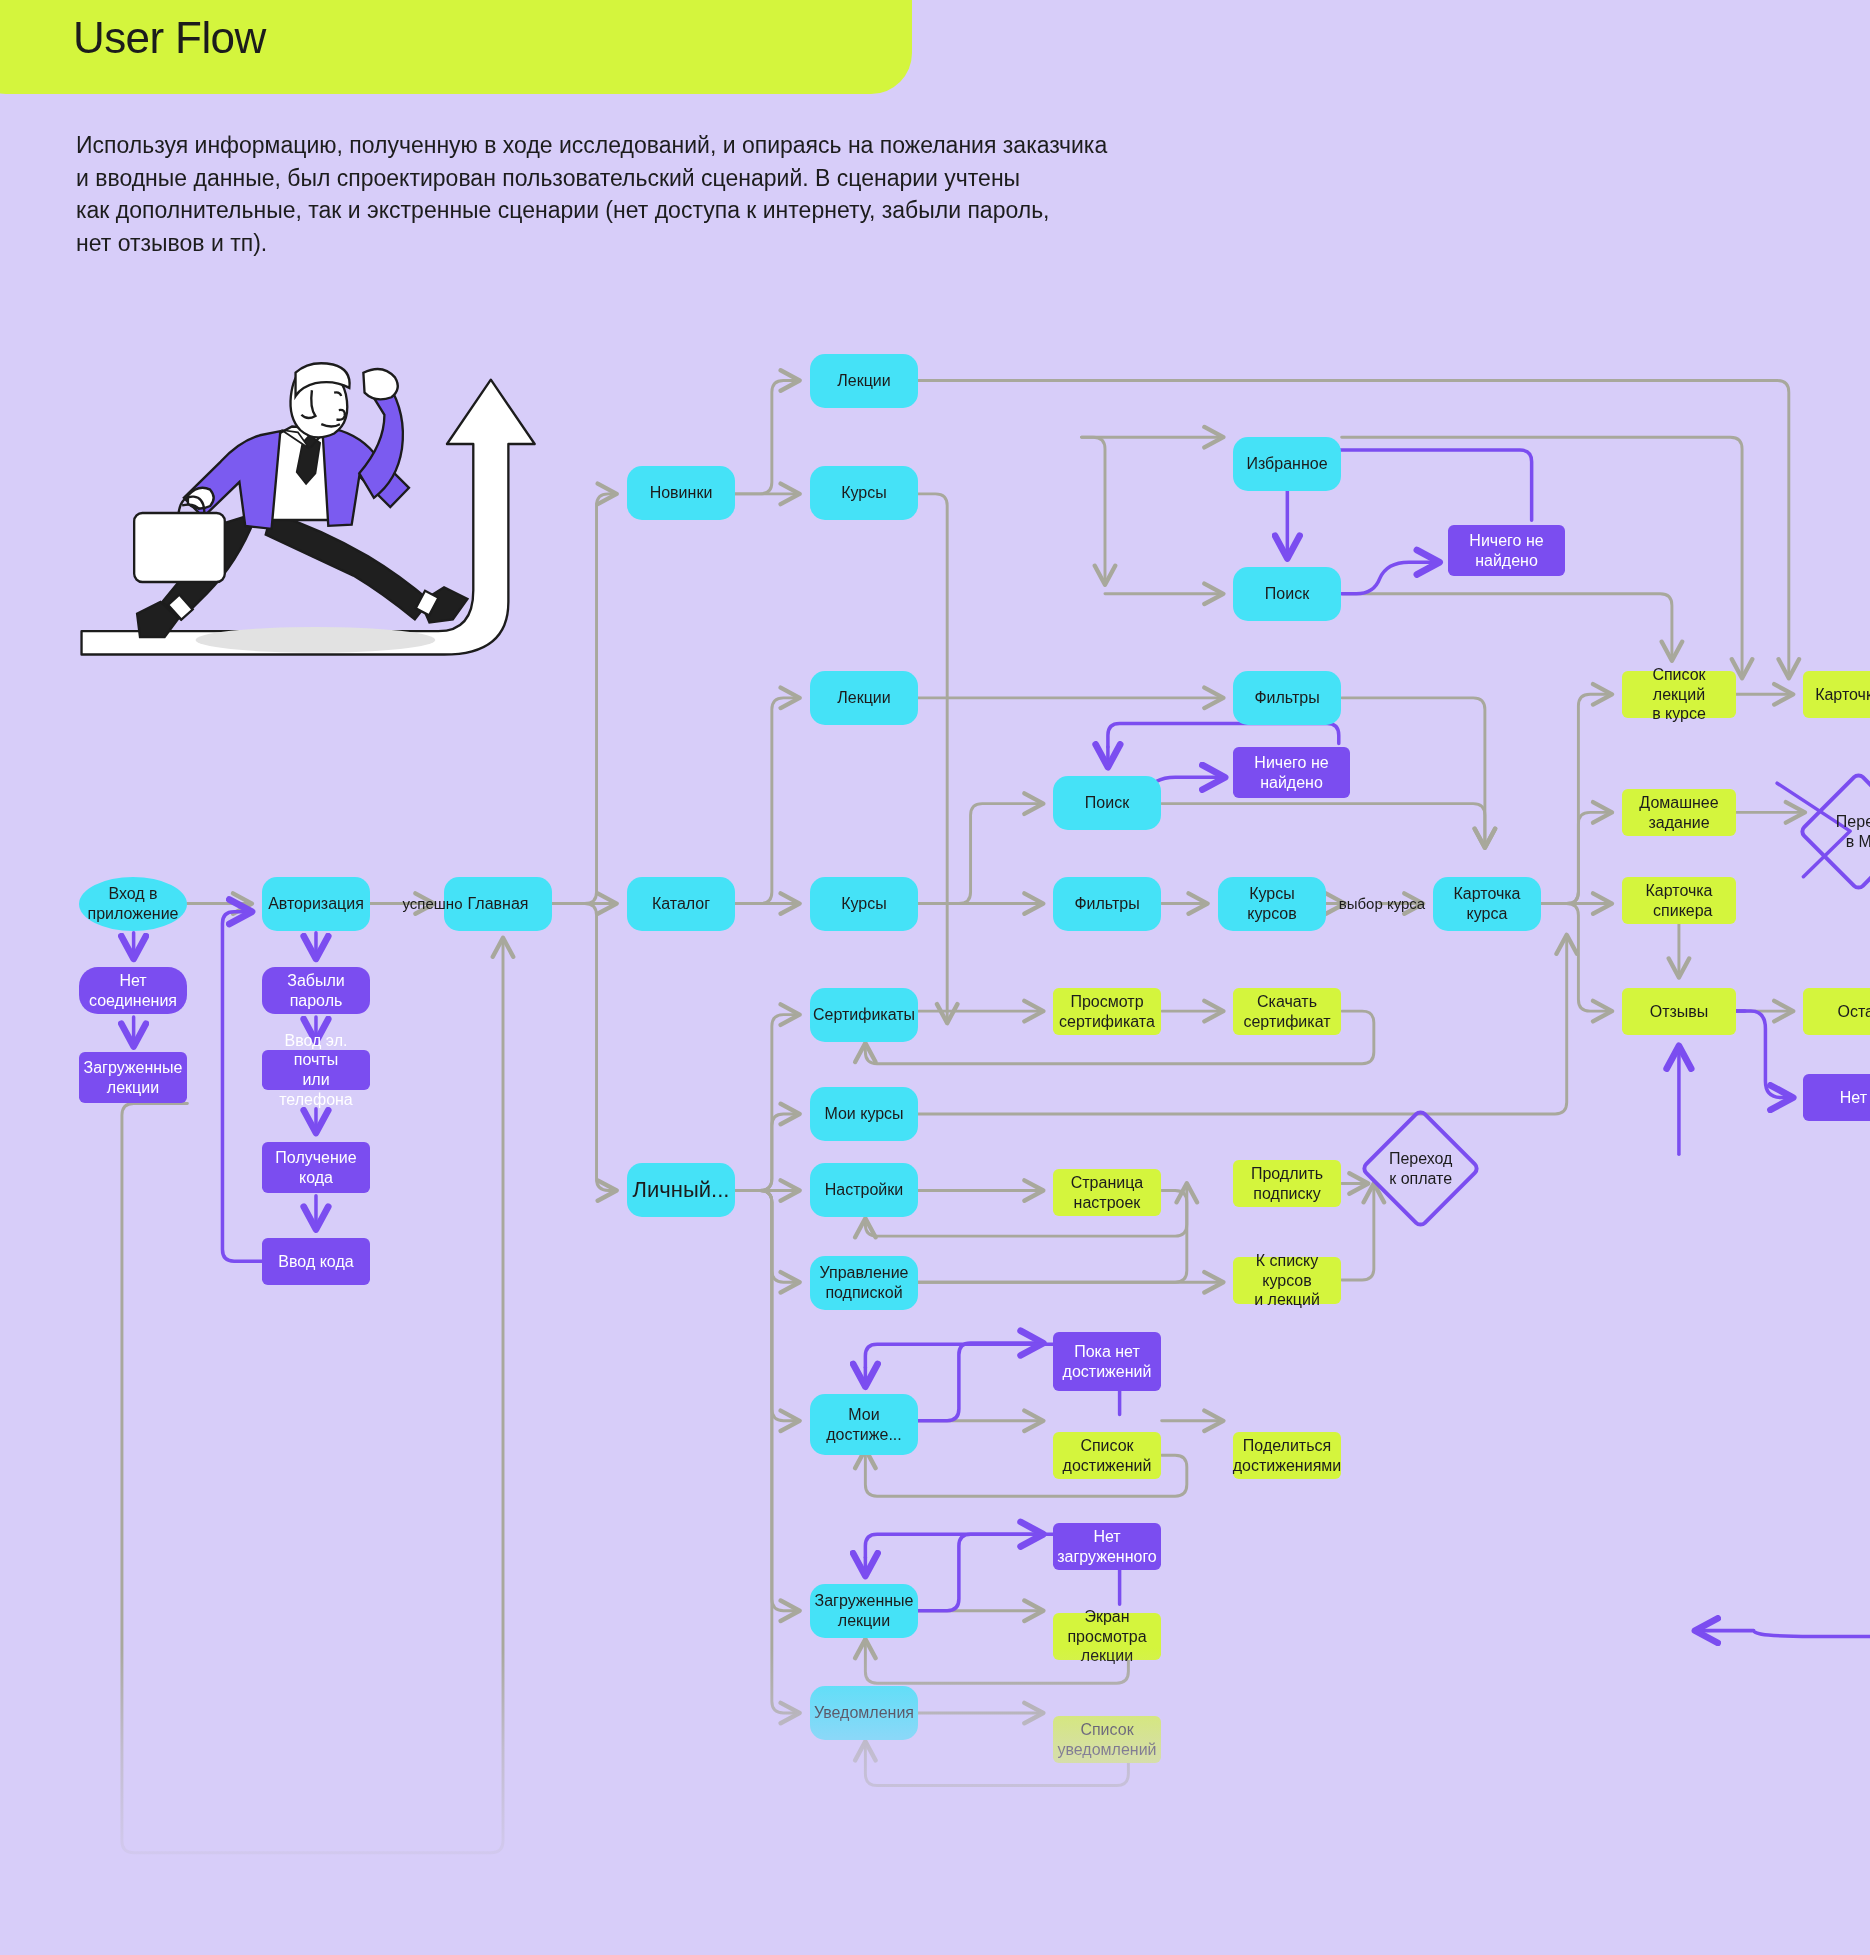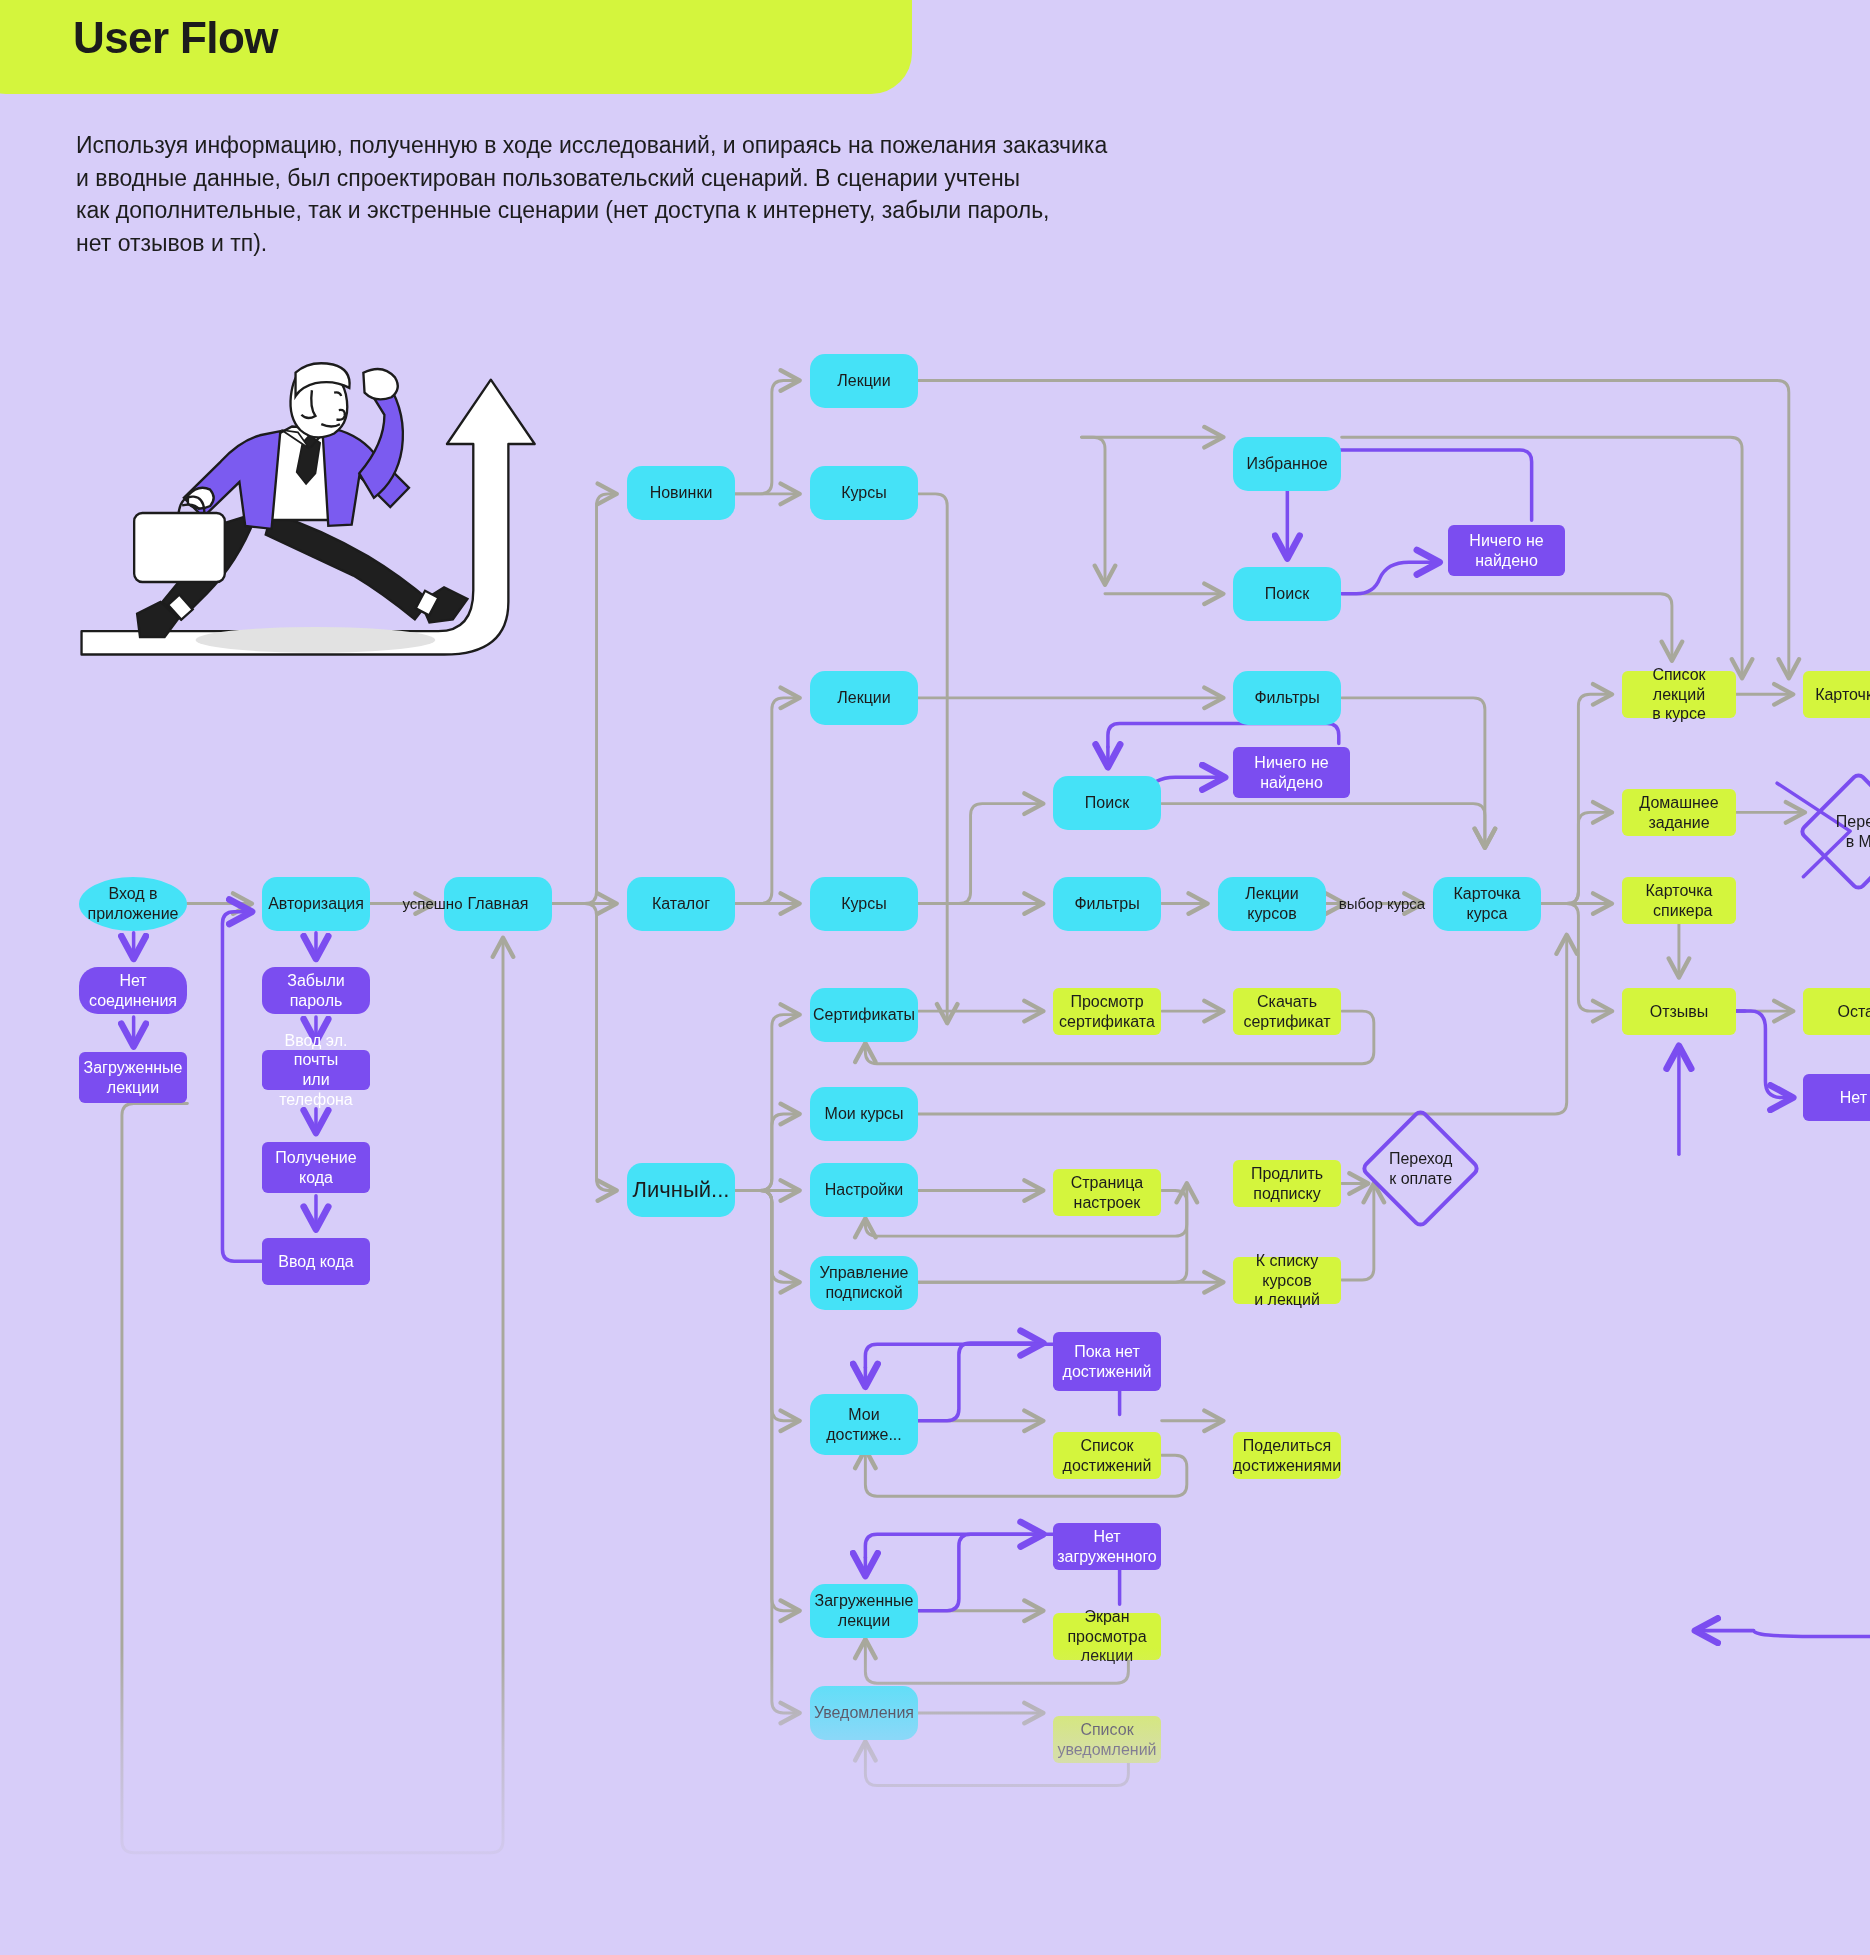--- a/index.html
+++ b/index.html
@@ -11,21 +11,21 @@
   }
   #stage{position:absolute;left:0;top:0;width:1871px;height:1955px;}
 
   
   .hdr-badge{
     position:absolute;left:-35px;top:-23.4px;width:947px;height:117px;
     background:#D4F53D;border-radius:0 0 41px 41px;
   }
   .hdr-title{
     position:absolute;left:73px;top:13px;
-    font-size:44px;font-weight:700;color:#1C1C1C;letter-spacing:-0.6px;
+    font-size:44px;font-weight:400;color:#1C1C1C;letter-spacing:-0.6px;
     font-family:"Liberation Sans", sans-serif;
   }
   .hdr-para{
     position:absolute;left:76px;top:129px;width:1169px;
     font-size:23px;line-height:1.42;color:#1C1C1C;font-weight:400;
     white-space:pre-line;
   }
 
   
   #illus{position:absolute;left:64px;top:327px;width:497px;height:351px;}
@@ -247,21 +247,21 @@
       <div class="node n-cyan" style="left: 810px; top: 1686px; width: 108px; height: 54px;">Уведомления</div>
       <div class="node n-cyan" style="left: 1233px; top: 567px; width: 108px; height: 54px;">Поиск</div>
       <div class="node n-cyan" style="left: 1233px; top: 437px; width: 108px; height: 54px;">Избранное</div>
       <div class="node n-purple" style="left: 1448px; top: 525px; width: 117px; height: 51px;">Ничего не
 найдено</div>
       <div class="node n-cyan" style="left: 1233px; top: 671px; width: 108px; height: 54px;">Фильтры</div>
       <div class="node n-cyan" style="left: 1053px; top: 776px; width: 108px; height: 54px;">Поиск</div>
       <div class="node n-purple" style="left: 1233px; top: 747px; width: 117px; height: 51px;">Ничего не
 найдено</div>
       <div class="node n-cyan" style="left: 1053px; top: 877px; width: 108px; height: 54px;">Фильтры</div>
-      <div class="node n-cyan" style="left: 1218px; top: 877px; width: 108px; height: 54px;">Лекции курсов</div>
+      <div class="node n-cyan" style="left: 1218px; top: 877px; width: 108px; height: 54px;">Курсы курсов</div>
       <div class="node n-cyan" style="left: 1433px; top: 877px; width: 108px; height: 54px;">Карточка курса</div>
       <div class="node n-lime" style="left: 1053px; top: 988px; width: 108px; height: 47px;">Просмотр
 сертификата</div>
       <div class="node n-lime" style="left: 1233px; top: 988px; width: 108px; height: 47px;">Скачать
 сертификат</div>
       <div class="node n-lime" style="left: 1053px; top: 1169px; width: 108px; height: 47px;">Страница
 настроек</div>
       <div class="node n-lime" style="left: 1233px; top: 1160px; width: 108px; height: 47px;">Продлить
 подписку</div>
       <div class="node n-lime" style="left: 1233px; top: 1257px; width: 108px; height: 47px;">К списку курсов

